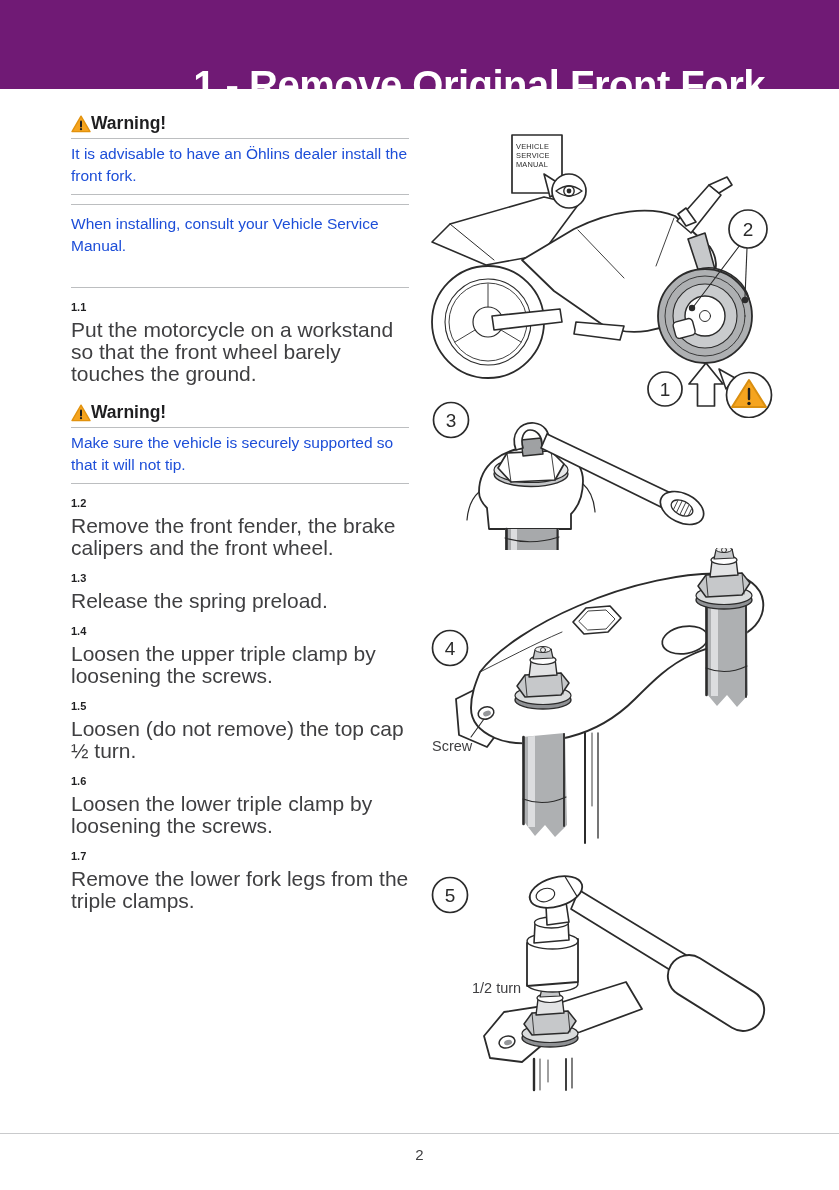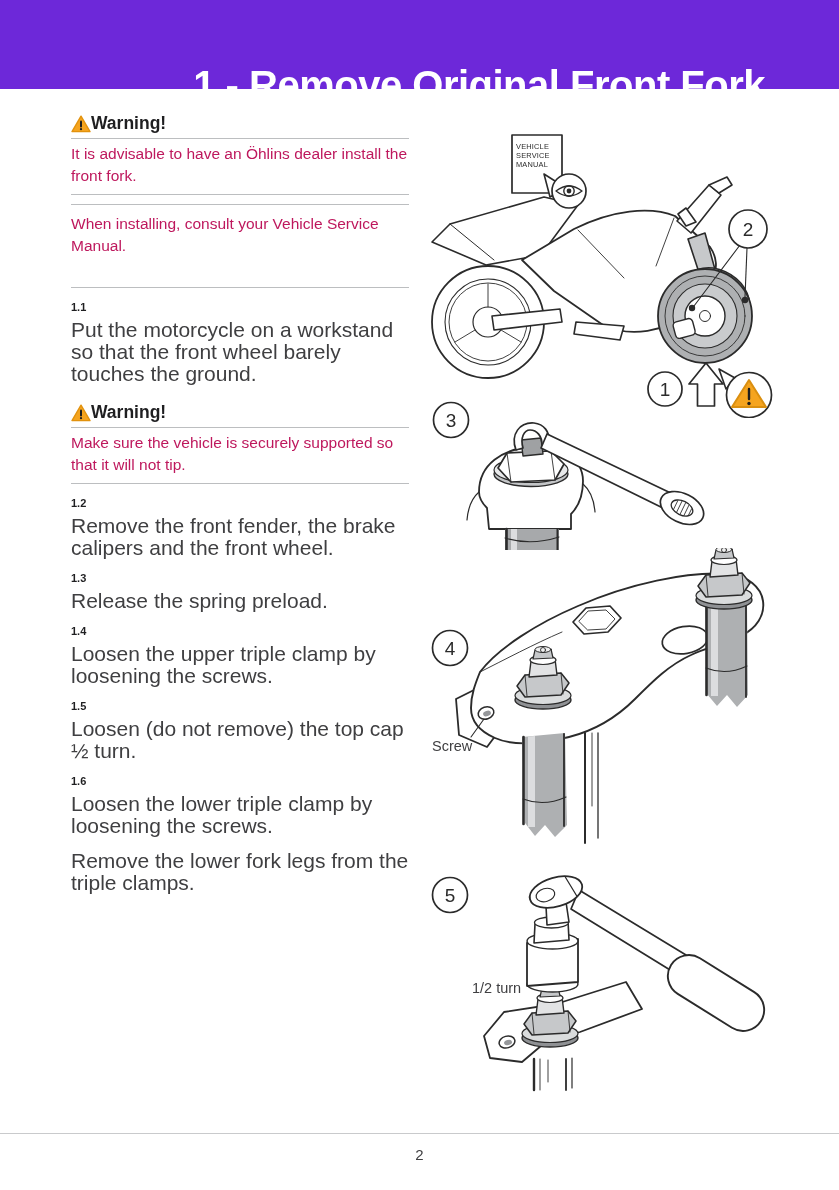--- a/index.html
+++ b/index.html
@@ -5,37 +5,37 @@
   * { margin:0; padding:0; box-sizing:border-box; }
   html,body { background:#ffffff; }
   .page {
     position:relative; width:839px; height:1190px; margin:0 auto;
     background:#ffffff; overflow:hidden;
     font-family:"Liberation Sans", sans-serif; color:#3f3f41;
   }
   
   .header-band {
     position:absolute; top:0; left:0; width:839px; height:89px;
-    background:#6d28d9; overflow:hidden;
+    background:#701a75; overflow:hidden;
   }
   .header-title {
     position:absolute; right:74px; bottom:-16px;
     font-size:40px; line-height:1; font-weight:bold; color:#ffffff;
     letter-spacing:-0.5px; white-space:nowrap;
   }
   
   .left-col { position:absolute; left:71px; top:113px; width:338px; }
   .rule { border:0; border-top:1.5px solid #bcbec0; height:0; }
   .warning-head {
     display:flex; align-items:center; gap:0;
     font-size:17.5px; font-weight:bold; color:#1f1f21;
     margin-bottom:4px;
   }
   .warning-head svg { display:block; }
-  .body-text { font-size:15.5px; line-height:22px; color:#be185d; margin:4px 0 7px; }
+  .body-text { font-size:15.5px; line-height:22px; color:#1d4ed8; margin:4px 0 7px; }
   .note-block { margin-top:9px; border-top:1.5px solid #bcbec0; border-bottom:1.5px solid #bcbec0; padding:4px 0 23px; }
   .note-block .body-text { margin:4px 0 7px; }
   .warning-block { margin-top:17px; }
   .step { margin-top:13px; }
   .step-num { font-size:11px; font-weight:bold; color:#1f1f21; }
   .step-text { font-size:21px; line-height:22px; color:#3f3f41; margin-top:6px; }
   
   .fig { position:absolute; }
   #fig-moto   { left:428px; top:126px; }
   #fig-wrench { left:430px; top:398px; }
@@ -112,20 +112,21 @@
     </div>
     <div class="step">
       <div class="step-num">1.5</div>
       <div class="step-text">Loosen (do not remove) the top cap ½ turn.</div>
     </div>
     <div class="step">
       <div class="step-num">1.6</div>
       <div class="step-text">Loosen the lower triple clamp by loosening the screws.</div>
     </div>
     <div class="step">
+      <div class="step-num">1.7</div>
       <div class="step-text">Remove the lower fork legs from the triple clamps.</div>
     </div>
   </div>
 
   <svg id="fig-moto" class="fig" width="350" height="292" viewBox="0 0 350 292" fill="none" stroke="#2b2b2b" stroke-width="1.6" stroke-linejoin="round" stroke-linecap="round">
 
     <g>
       <circle cx="60" cy="196" r="56" fill="#ffffff" stroke-width="1.8"></circle>
       <circle cx="60" cy="196" r="43" stroke-width="1.1"></circle>
       <circle cx="60" cy="196" r="39" stroke-width="0.9"></circle>

